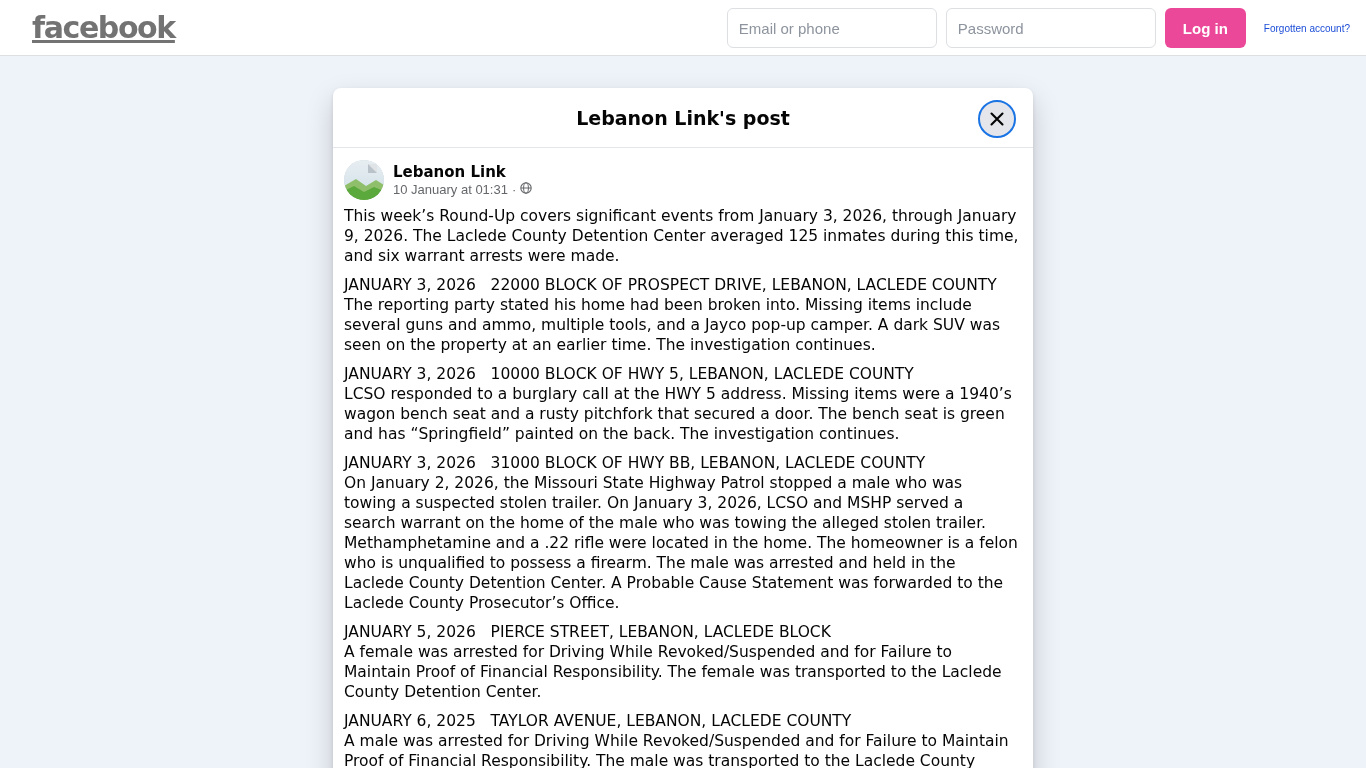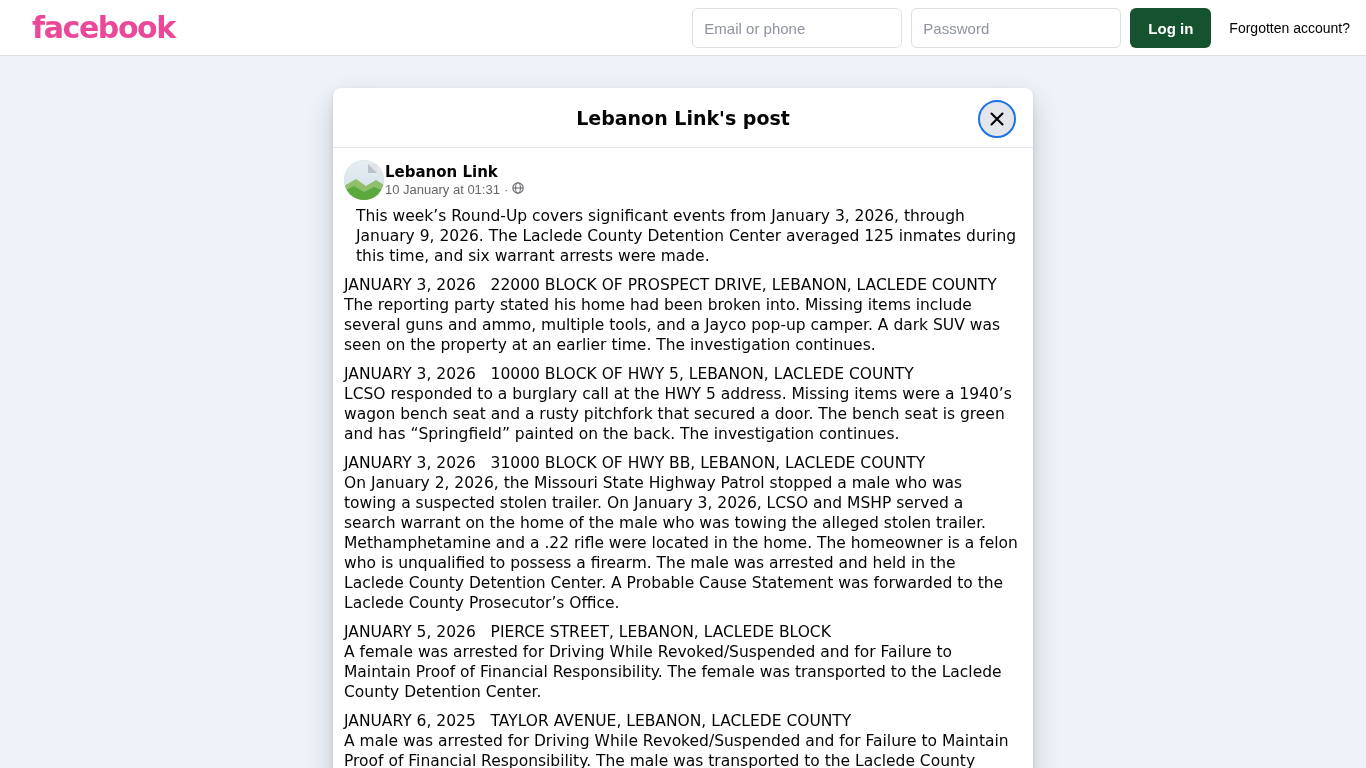--- a/index.html
+++ b/index.html
@@ -15,50 +15,51 @@
   #topbar {
     position: absolute; top: 0; left: 0;
     width: 1366px; height: 56px;
     background: #ffffff;
     border-bottom: 1px solid #dddfe2;
     display: flex; align-items: center;
   }
   #fb-logo {
     position: absolute; left: 32px; top: 11px;
     font-size: 30px; line-height: 34px;
-    font-weight: 700; color: #ec4899;
+    font-weight: 700; color: #737373;
     letter-spacing: -1.4px;
     font-family: "DejaVu Sans", sans-serif;
+    text-decoration: underline;
   }
   #login-form {
     position: absolute; right: 16px; top: 8px;
     display: flex; align-items: center; gap: 9px;
   }
   .login-input {
     height: 40px; width: 210px;
     border: 1px solid #dddfe2;
     border-radius: 6px;
     padding: 0 11px;
     font-size: 15px;
     color: #1c1e21;
     background: #ffffff;
     outline: none;
     font-family: "Liberation Sans", sans-serif;
   }
   .login-input::placeholder { color: #8d949e; }
   #login-button {
     height: 40px; padding: 0 18px;
-    background: #14532d; color: #ffffff;
+    background: #ec4899; color: #ffffff;
     border: none; border-radius: 6px;
     font-size: 15px; font-weight: 700;
     cursor: pointer;
     font-family: "Liberation Sans", sans-serif;
   }
   #forgot-link {
-    font-size: 14px; color: #000000;
+    font-size: 10px; color: #1d4ed8;
     text-decoration: none; margin-left: 9px;
     white-space: nowrap;
   }
 
   
   #modal {
     position: absolute;
     left: 333px; top: 88px;
     width: 700px; height: 700px;
     background: #ffffff;
@@ -87,21 +88,21 @@
   #close-button svg { display: block; }
 
   
   #post-scroll {
     height: 640px;
     overflow: hidden;
     padding: 12px 14px 0 11px;
   }
   #post-author-row {
     display: flex; align-items: center;
-    gap: 1px; padding: 0 0 6px 0;
+    gap: 9px; padding: 0 0 6px 0;
   }
   #avatar {
     width: 40px; height: 40px; border-radius: 50%;
     overflow: hidden; flex: 0 0 40px;
     background: #cdd8e0;
   }
   #avatar svg { display: block; }
   #author-meta { display: flex; flex-direction: column; justify-content: center; }
   #author-name {
     font-size: 15px; font-weight: 700; color: #050505;
@@ -111,21 +112,21 @@
   #author-sub {
     display: flex; align-items: flex-start; gap: 4px;
     font-size: 13px; color: #65676b; line-height: 17px;
   }
   #post-body {
     font-size: 15.5px;
     line-height: 20px;
     color: #050505;
     font-family: "DejaVu Sans", sans-serif;
   }
-  #post-body p { margin: 0 0 9px 12px; }
+  #post-body p { margin: 0 0 9px 0; }
   #post-body p.entry-head { margin: 0; }
   #post-body p.entry-body { margin: 0 0 9px 0; }
   .hsp { white-space: pre; }
 </style>
 </head>
 <body>
 
 <div id="topbar">
   <div id="fb-logo">facebook</div>
 

